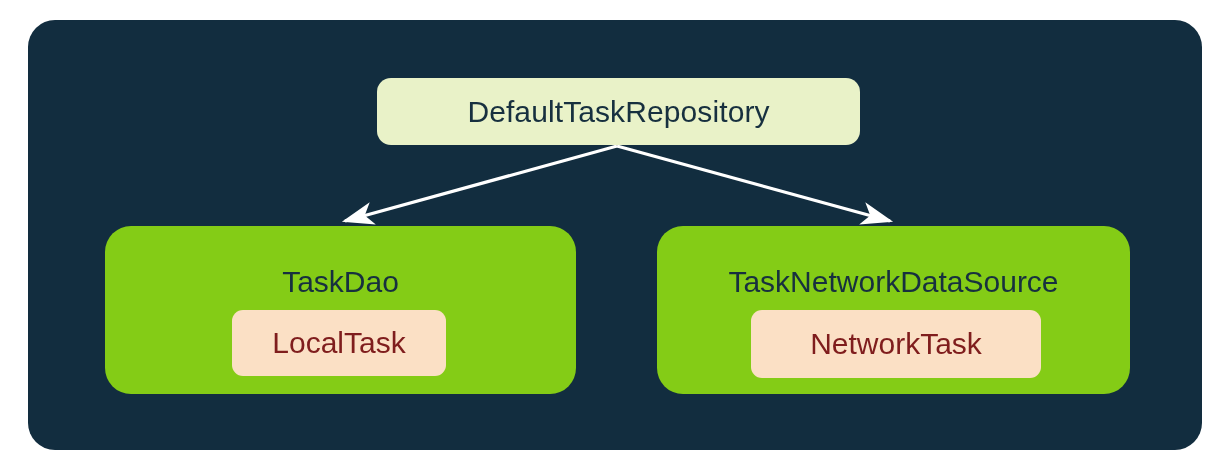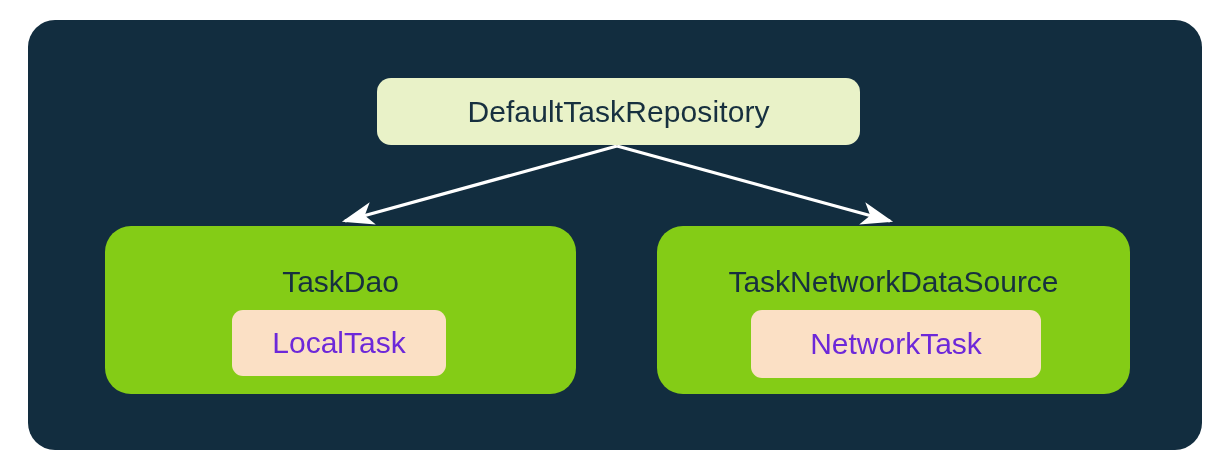--- a/index.html
+++ b/index.html
@@ -118,21 +118,21 @@
     height: 66px;
   }
   #chip-network-task {
     left: 751px;
     top: 310px;
     width: 290px;
     height: 68px;
     text-align: center;
   }
   .chip-label {
-    color: #6d28d9;
+    color: #7f1d1d;
     font-size: 30px;
     line-height: 1;
     white-space: nowrap;
   }
 </style>
 </head>
 <body>
 
 <div id="diagram-root">
 

